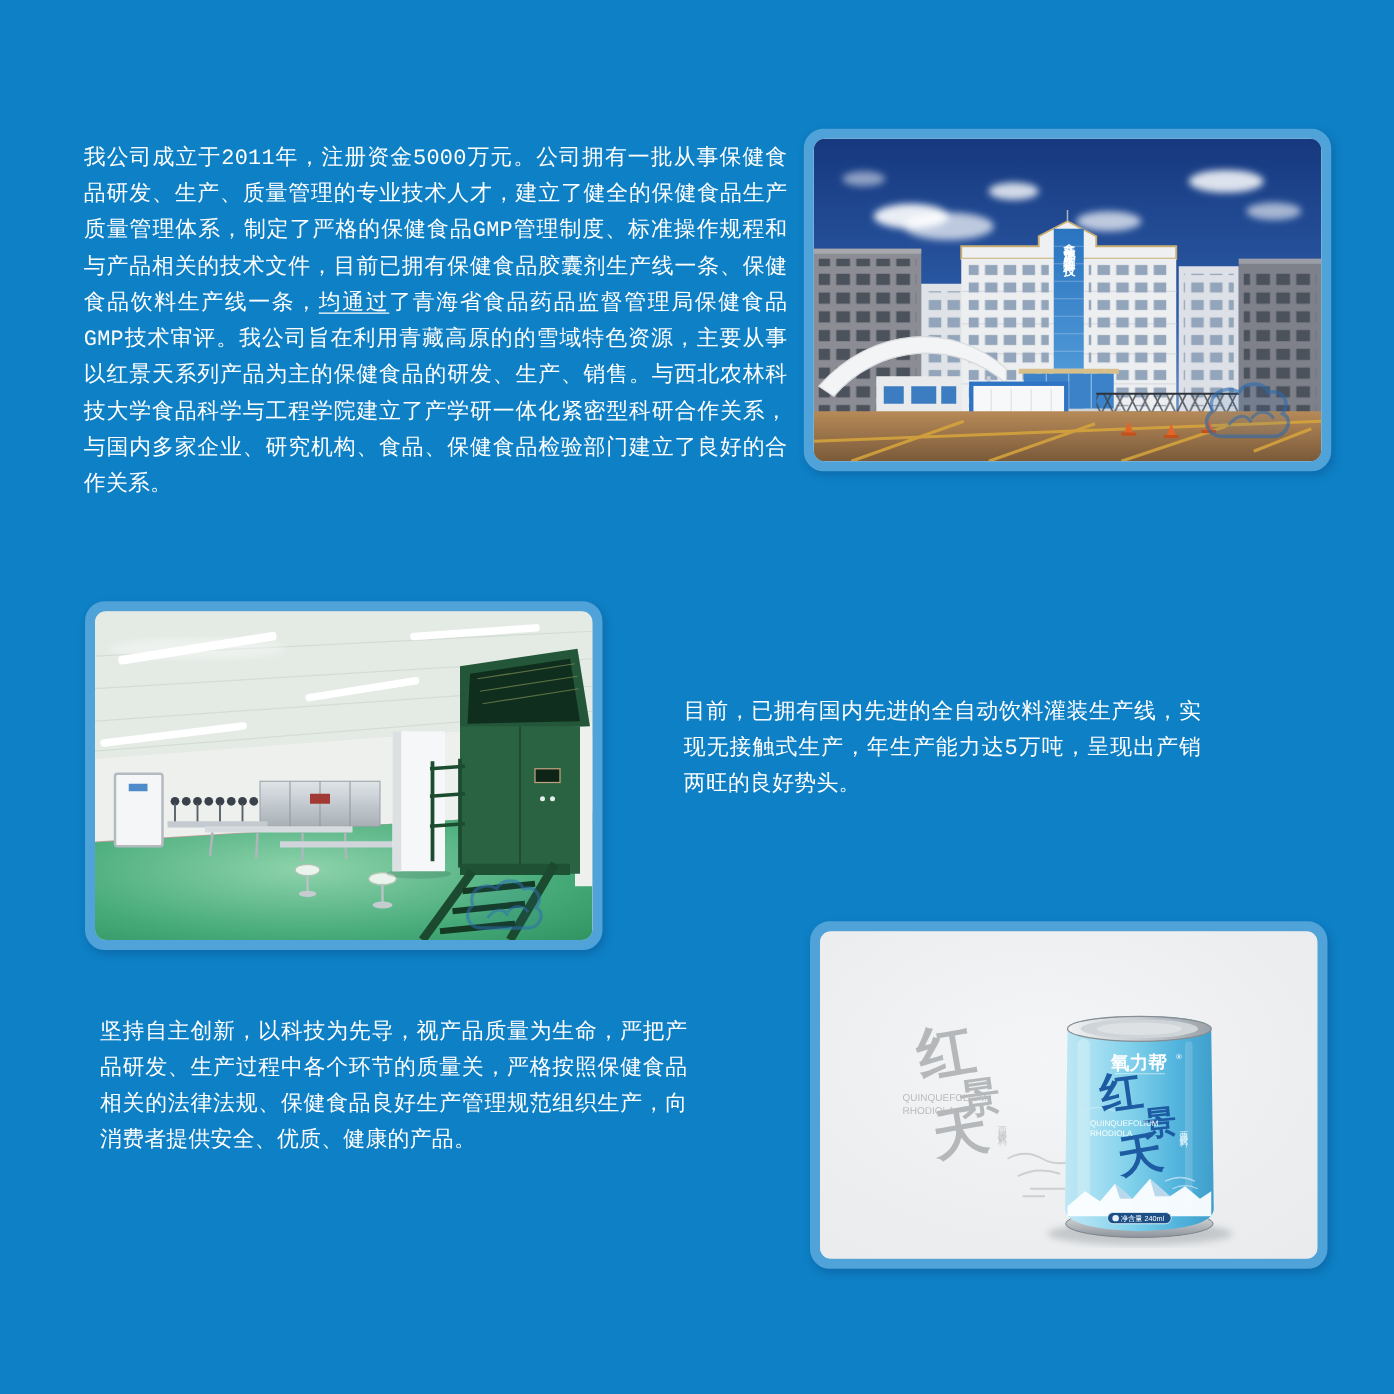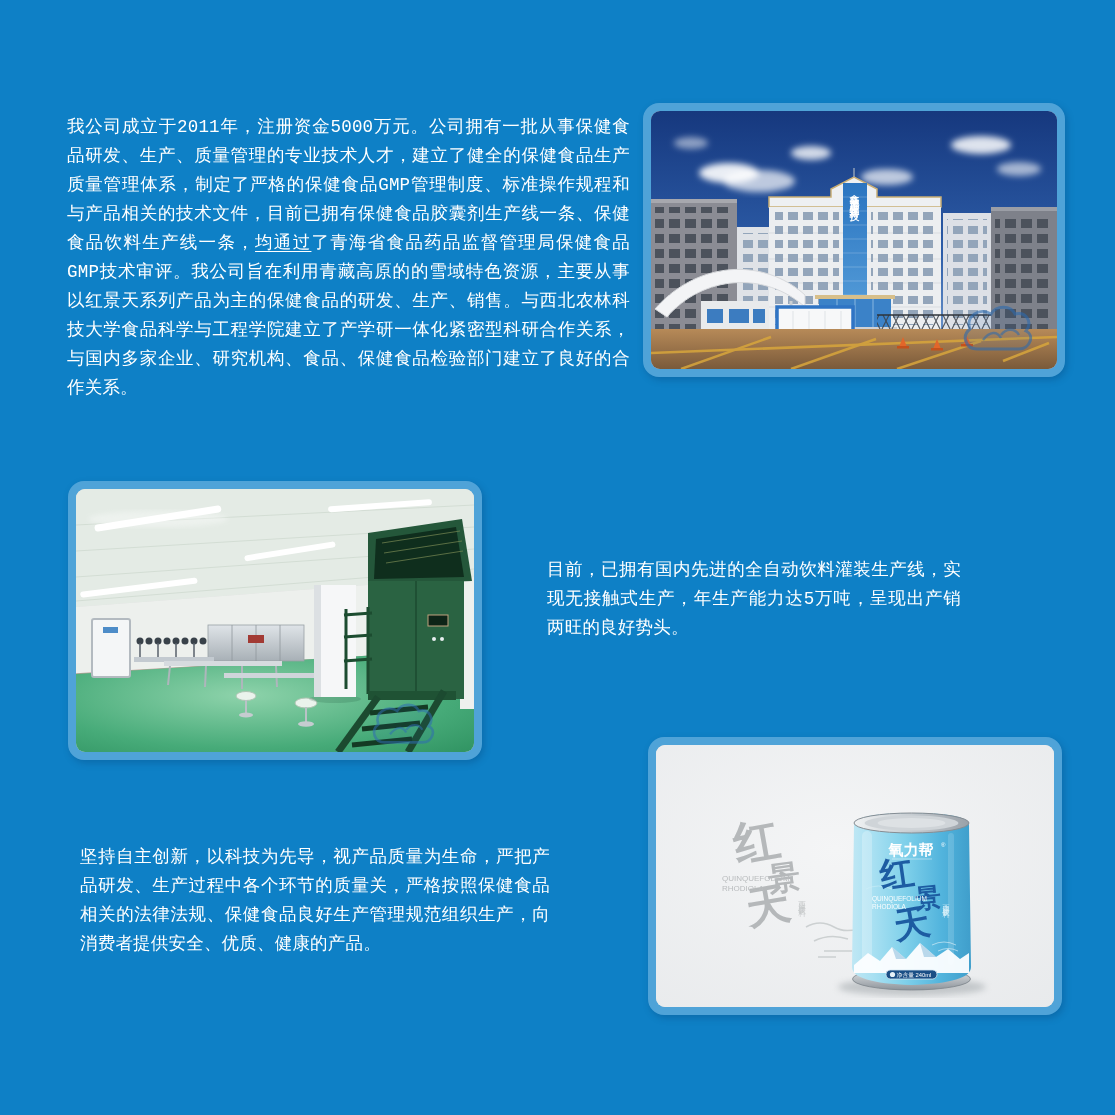--- a/index.html
+++ b/index.html
@@ -10,21 +10,21 @@
     position:relative;overflow:hidden;
   }
   .para{
     position:absolute;margin:0;color:#ffffff;
     font-size:17.5px;line-height:29px;text-align:justify;
     letter-spacing:0.2px;
     font-family:Liberation Mono, monospace;
   }
   #para-intro{left:67px;top:113px;width:563px;}
   #para-production{left:547px;top:556px;width:414px;}
-  #para-quality{left:80px;top:843px;width:470px;}
+  #para-quality{left:80px;top:812px;width:470px;}
   .u{text-decoration:underline;text-underline-offset:3px;}
   .frame{
     position:absolute;
     border:8px solid #4fa3d8;
     border-radius:16px;
     background:#4fa3d8;
     box-shadow:2px 3px 7px rgba(0,45,90,0.25);
   }
   .frame .inner{
     display:block;border-radius:9px;overflow:hidden;

